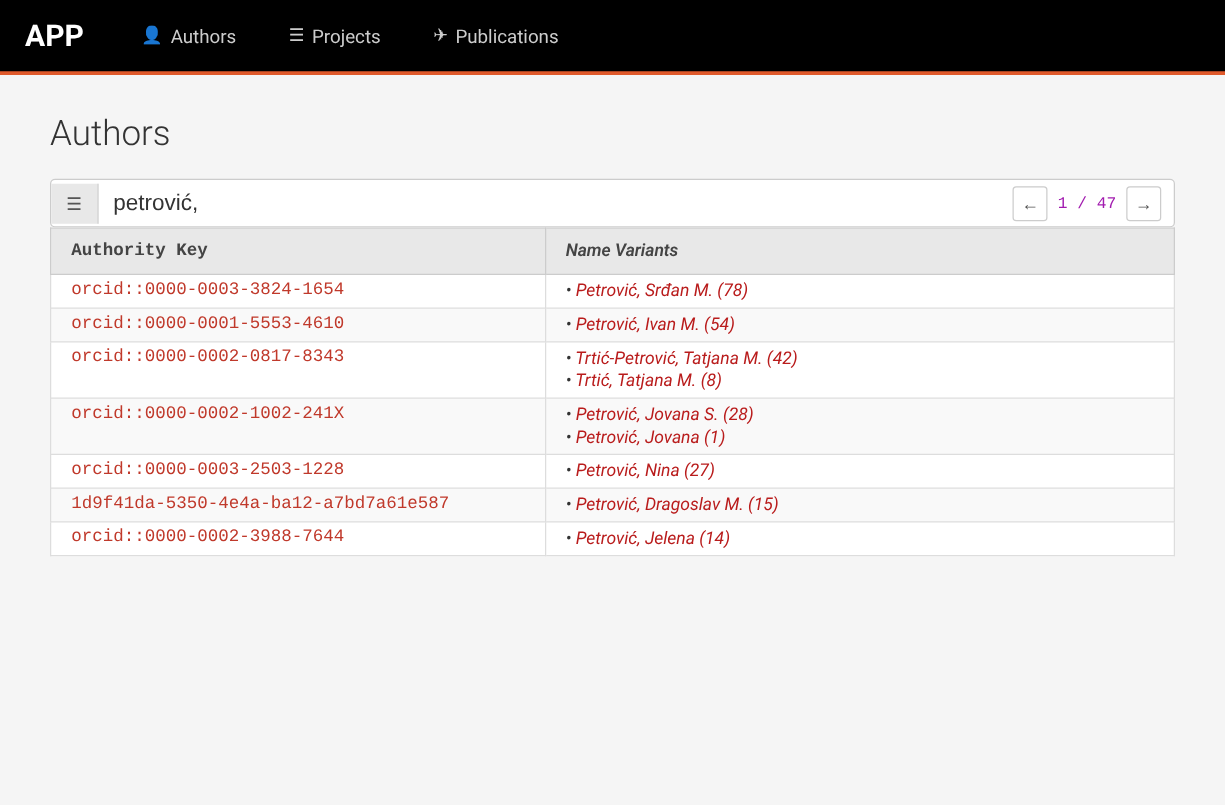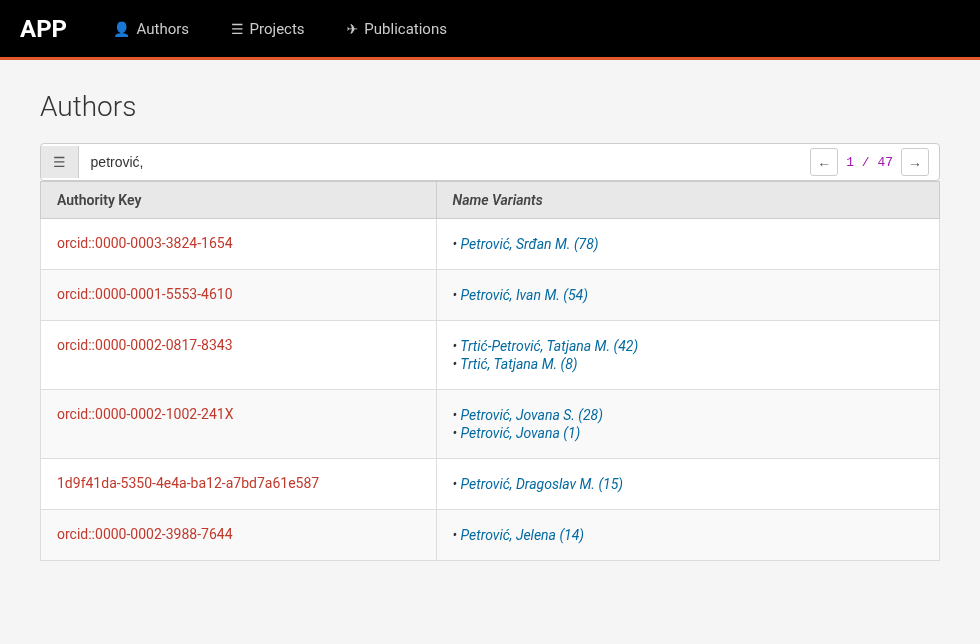--- a/index.html
+++ b/index.html
@@ -66,21 +66,21 @@
       border-right: 1px solid #ccc;
       cursor: pointer;
       font-size: 14px;
       color: #555;
     }
     .filter-input {
       flex: 1;
       border: none;
       outline: none;
       padding: 8px 12px;
-      font-size: 14px;
+      font-size: 18px;
       color: #333;
     }
     .pagination-area {
       display: flex;
       align-items: center;
       gap: 8px;
       padding: 4px 10px;
       margin-left: auto;
     }
     .pagination-text {
@@ -115,48 +115,48 @@
     }
     .authors-table th {
       padding: 10px 16px;
       text-align: left;
       font-weight: 600;
       color: #444;
       font-size: 14px;
       border: 1px solid #ccc;
     }
     .authors-table td {
-      padding: 16px 16px;
+      padding: 4px 16px;
       border: 1px solid #ddd;
       vertical-align: top;
     }
     .authors-table tbody tr:nth-child(odd) {
       background: #fff;
     }
     .authors-table tbody tr:nth-child(even) {
       background: #f9f9f9;
     }
     .author-link {
       color: #c0392b;
       text-decoration: none;
       cursor: pointer;
     }
     .name-variants-list {
       list-style: none;
       padding: 0;
     }
     .name-variants-list li {
       padding: 1px 0;
-      color: #0369a1;
+      color: #b91c1c;
     }
     .name-variants-list li::before {
       content: '• ';
       color: #333;
     }
-    .col-authority { width: 44%; }
+    .col-authority { width: 44%; font-family: Liberation Mono, monospace; }
     .col-names { width: 56%; font-style: italic; }
   </style>
 </head>
 <body>
 
 <nav class="navbar">
   <a class="navbar-brand" href="#">APP</a>
   <div class="nav-links">
     <a class="nav-item" href="#">
       <span class="nav-icon">👤</span>
@@ -222,20 +222,28 @@
         <tr>
           <td class="col-authority"><a class="author-link" href="#">orcid::0000-0002-1002-241X</a></td>
           <td class="col-names">
             <ul class="name-variants-list">
               <li>Petrović, Jovana S. (28)</li>
               <li>Petrović, Jovana (1)</li>
             </ul>
           </td>
         </tr>
         <tr>
+          <td class="col-authority"><a class="author-link" href="#">orcid::0000-0003-2503-1228</a></td>
+          <td class="col-names">
+            <ul class="name-variants-list">
+              <li>Petrović, Nina (27)</li>
+            </ul>
+          </td>
+        </tr>
+        <tr>
           <td class="col-authority"><a class="author-link" href="#">1d9f41da-5350-4e4a-ba12-a7bd7a61e587</a></td>
           <td class="col-names">
             <ul class="name-variants-list">
               <li>Petrović, Dragoslav M. (15)</li>
             </ul>
           </td>
         </tr>
         <tr>
           <td class="col-authority"><a class="author-link" href="#">orcid::0000-0002-3988-7644</a></td>
           <td class="col-names">

